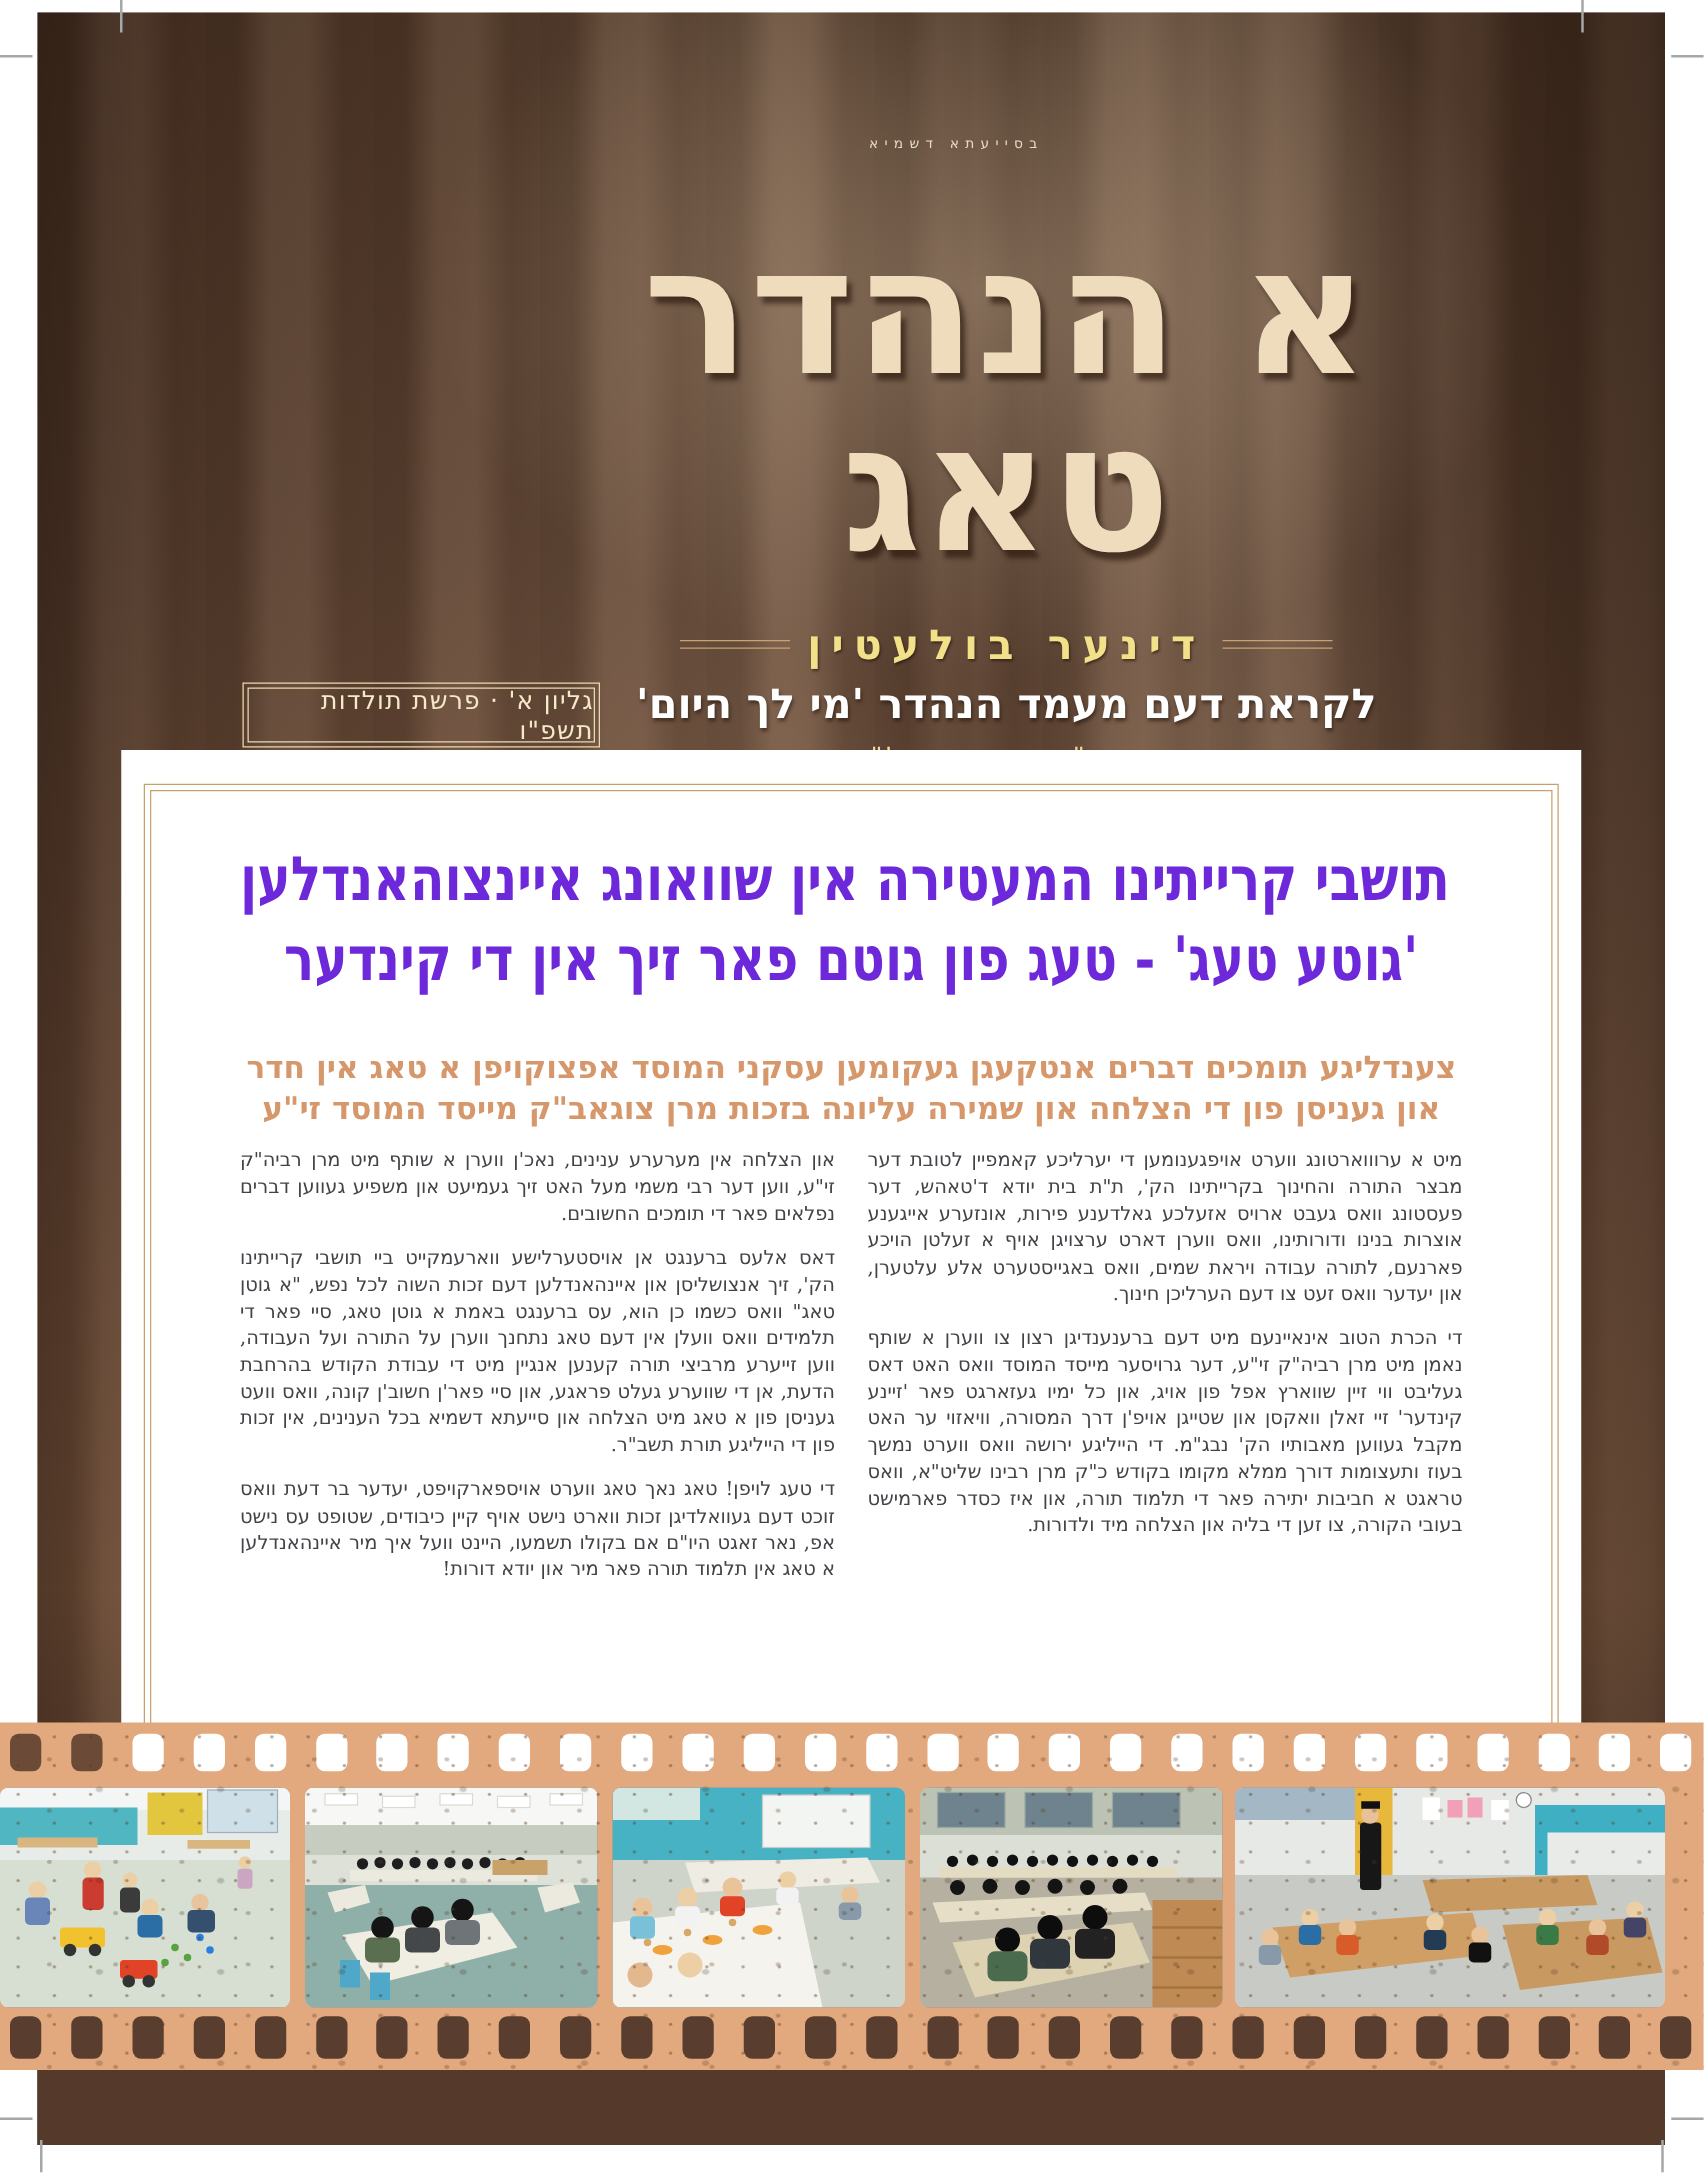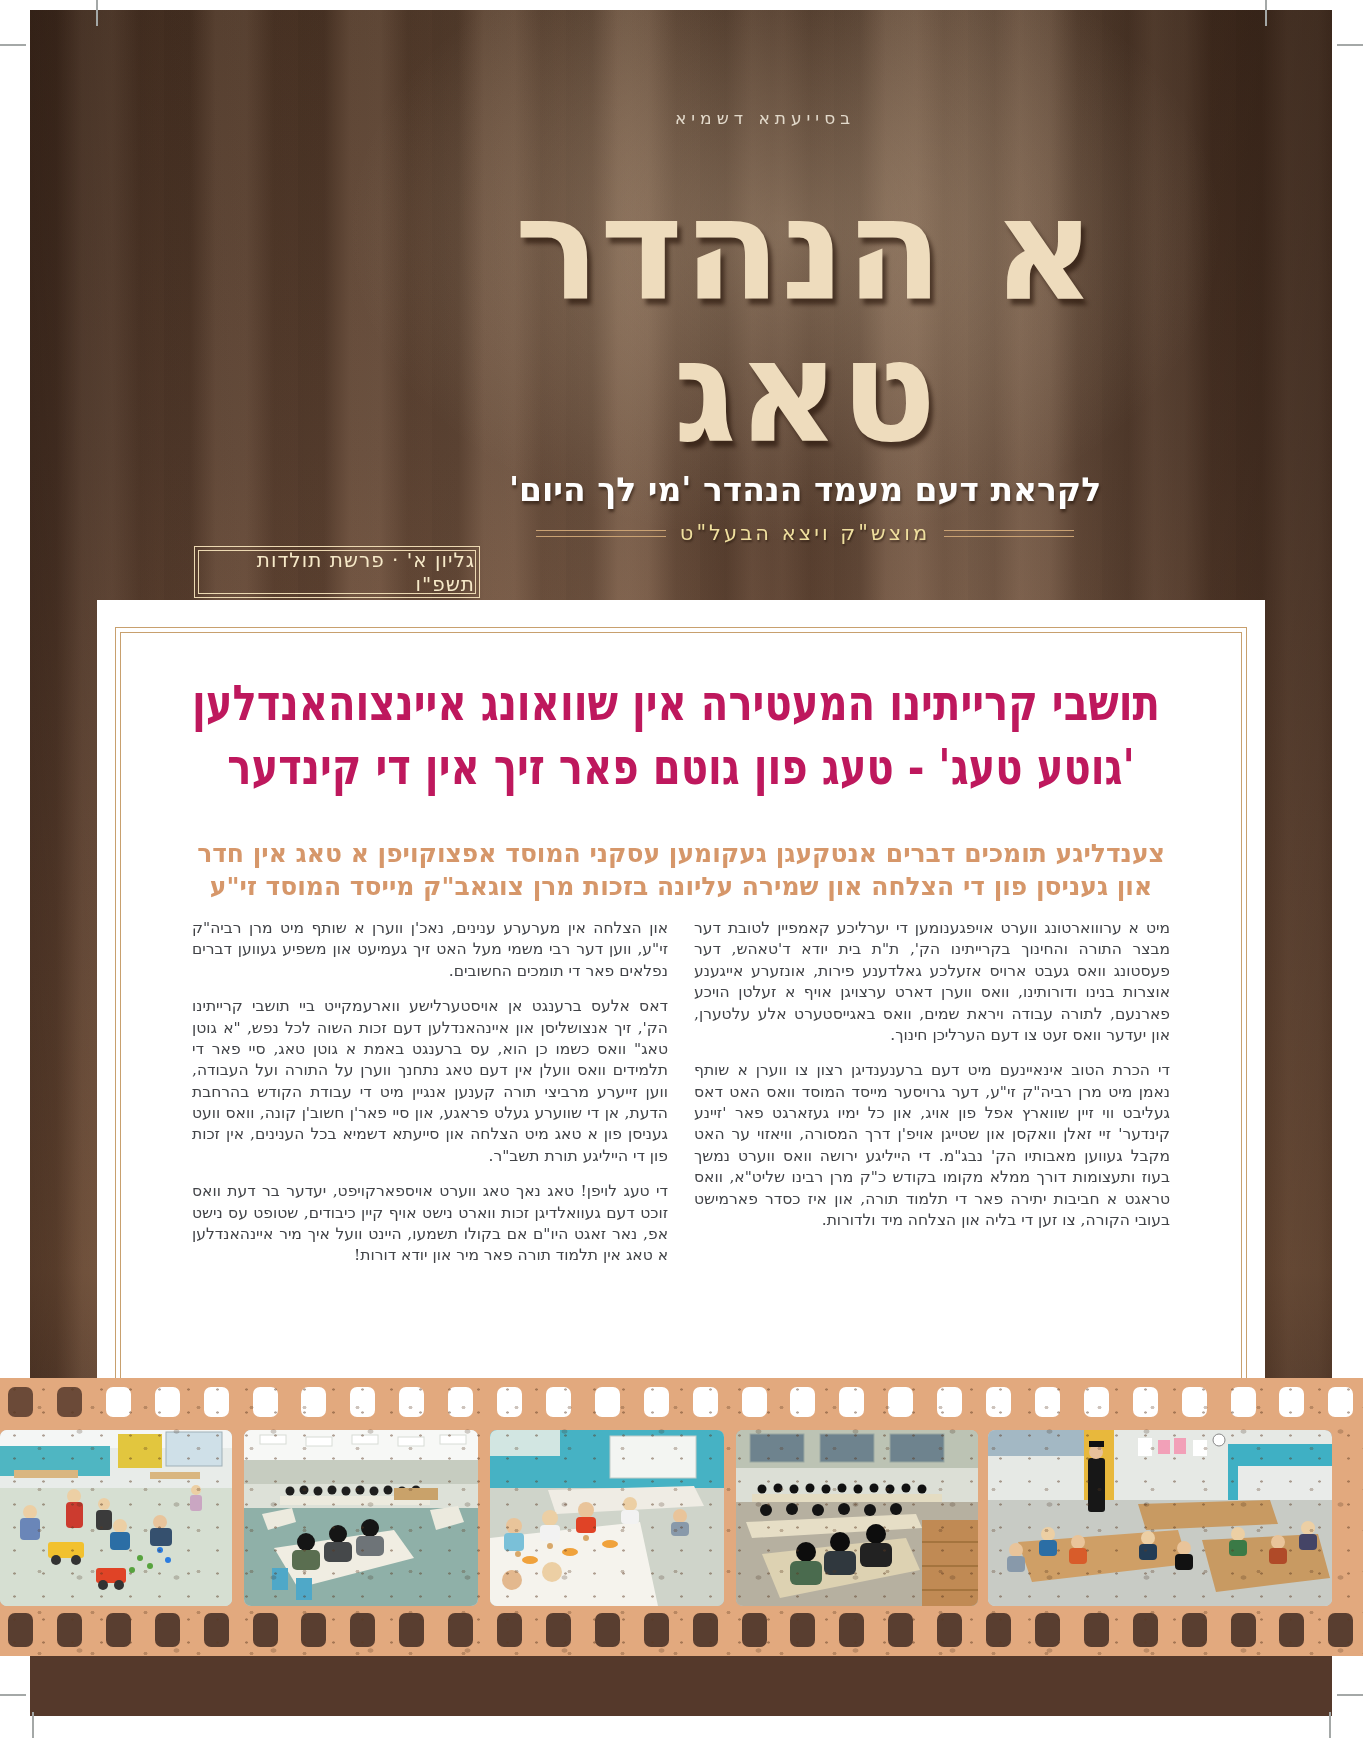--- a/index.html
+++ b/index.html
@@ -12,21 +12,21 @@
   .brown-bg{position:absolute;left:30px;top:10px;width:1302px;height:1706px;z-index:1;
     background:
       radial-gradient(ellipse 48% 26% at 58% 13%, rgba(250,226,192,.28), transparent 70%),
       linear-gradient(90deg, rgba(20,8,4,.38) 0%, rgba(20,8,4,.12) 10%, transparent 24%,
         rgba(255,226,192,.10) 46%, rgba(28,13,6,.18) 57%, rgba(255,228,196,.16) 72%,
         rgba(24,11,5,.26) 88%, rgba(24,11,5,.42) 100%),
       repeating-linear-gradient(90deg, rgba(14,7,3,.15) 0 26px, rgba(255,236,212,.07) 52px 82px, rgba(14,7,3,.11) 110px 134px),
       linear-gradient(180deg,#503828 0%,#5f4433 26%,#77553f 52%,#8a6347 74%,#6a4b38 88%,#563d2e 100%);
   }
   .bsd{position:absolute;left:400px;top:98px;width:670px;text-align:center;
-       font-size:17px;letter-spacing:5px;color:#e3dacb;}
+       font-size:11px;letter-spacing:5px;color:#e3dacb;}
 
   
   .title-block{position:absolute;left:440px;top:0;width:670px;text-align:center;}
   .main-title{margin-top:168px;font-size:142px;line-height:1;font-weight:bold;
       font-family:"DejaVu Serif","DejaVu Sans",serif;color:#eedcbd;
       text-shadow:4px 6px 4px rgba(35,17,6,.6);}
   .subtitle-row,.date-row{display:flex;align-items:center;justify-content:center;gap:14px;}
   .subtitle-row{margin-top:34px;}
   .dbl{width:88px;height:5px;border-top:1px solid #caa273;border-bottom:1px solid #caa273;}
   .dbl.sm{width:130px;}
@@ -44,21 +44,21 @@
       display:flex;align-items:center;justify-content:center;
       color:#f6e9c8;font-size:20px;letter-spacing:1px;}
 
   .emblem{position:absolute;left:180px;top:116px;
       filter:drop-shadow(8px 10px 12px rgba(25,12,5,.5));}
 
   
   .panel{position:absolute;left:97px;top:600px;width:1168px;height:832px;background:#ffffff;z-index:2;}
   .frame{position:absolute;left:23px;right:23px;top:32px;bottom:6px;
       border:1px solid #c8a06e;outline:1px solid #c8a06e;outline-offset:4px;}
-  .headline{position:absolute;left:0;right:0;top:72px;text-align:center;color:#be185d;
+  .headline{position:absolute;left:0;right:0;top:72px;text-align:center;color:#6d28d9;
       font-weight:bold;font-family:"DejaVu Serif","DejaVu Sans",serif;}
   .hl{font-size:49px;line-height:1.3;white-space:nowrap;transform:scaleX(.82);transform-origin:center;}
   .subhead{position:absolute;left:0;right:0;top:238px;text-align:center;color:#d6976a;
       font-weight:bold;font-size:25px;line-height:1.3;}
   .columns{position:absolute;left:95px;top:318px;width:978px;display:flex;gap:26px;
       font-size:15.5px;line-height:1.38;color:#414347;text-align:justify;
       font-family:"DejaVu Serif","DejaVu Sans",serif;}
   .col{width:476px;}
   .col p{margin:0 0 14px 0;}
 
@@ -88,20 +88,25 @@
 <div class="mark" style="left:0;top:1694px;width:26px;height:2px;"></div>
 <div class="mark" style="left:32px;bottom:0;width:2px;height:26px;"></div>
 <div class="mark" style="right:0;top:1694px;width:26px;height:2px;"></div>
 <div class="mark" style="right:32px;bottom:0;width:2px;height:26px;"></div>
 
 <div class="brown-bg">
   <div class="bsd">בסייעתא דשמיא</div>
 
   <div class="title-block">
     <div class="main-title">א הנהדר טאג</div>
+    <div class="subtitle-row">
+      <span class="dbl"></span>
+      <span class="subtitle">דינער בולעטין</span>
+      <span class="dbl"></span>
+    </div>
     <div class="event rtl">לקראת דעם מעמד הנהדר 'מי לך היום'</div>
     <div class="date-row">
       <span class="dbl sm"></span>
       <span class="date rtl">מוצש"ק ויצא הבעל"ט</span>
       <span class="dbl sm"></span>
     </div>
   </div>
 
   <div class="issue-box rtl">
     <span>גליון א' · פרשת תולדות תשפ"ו</span>

